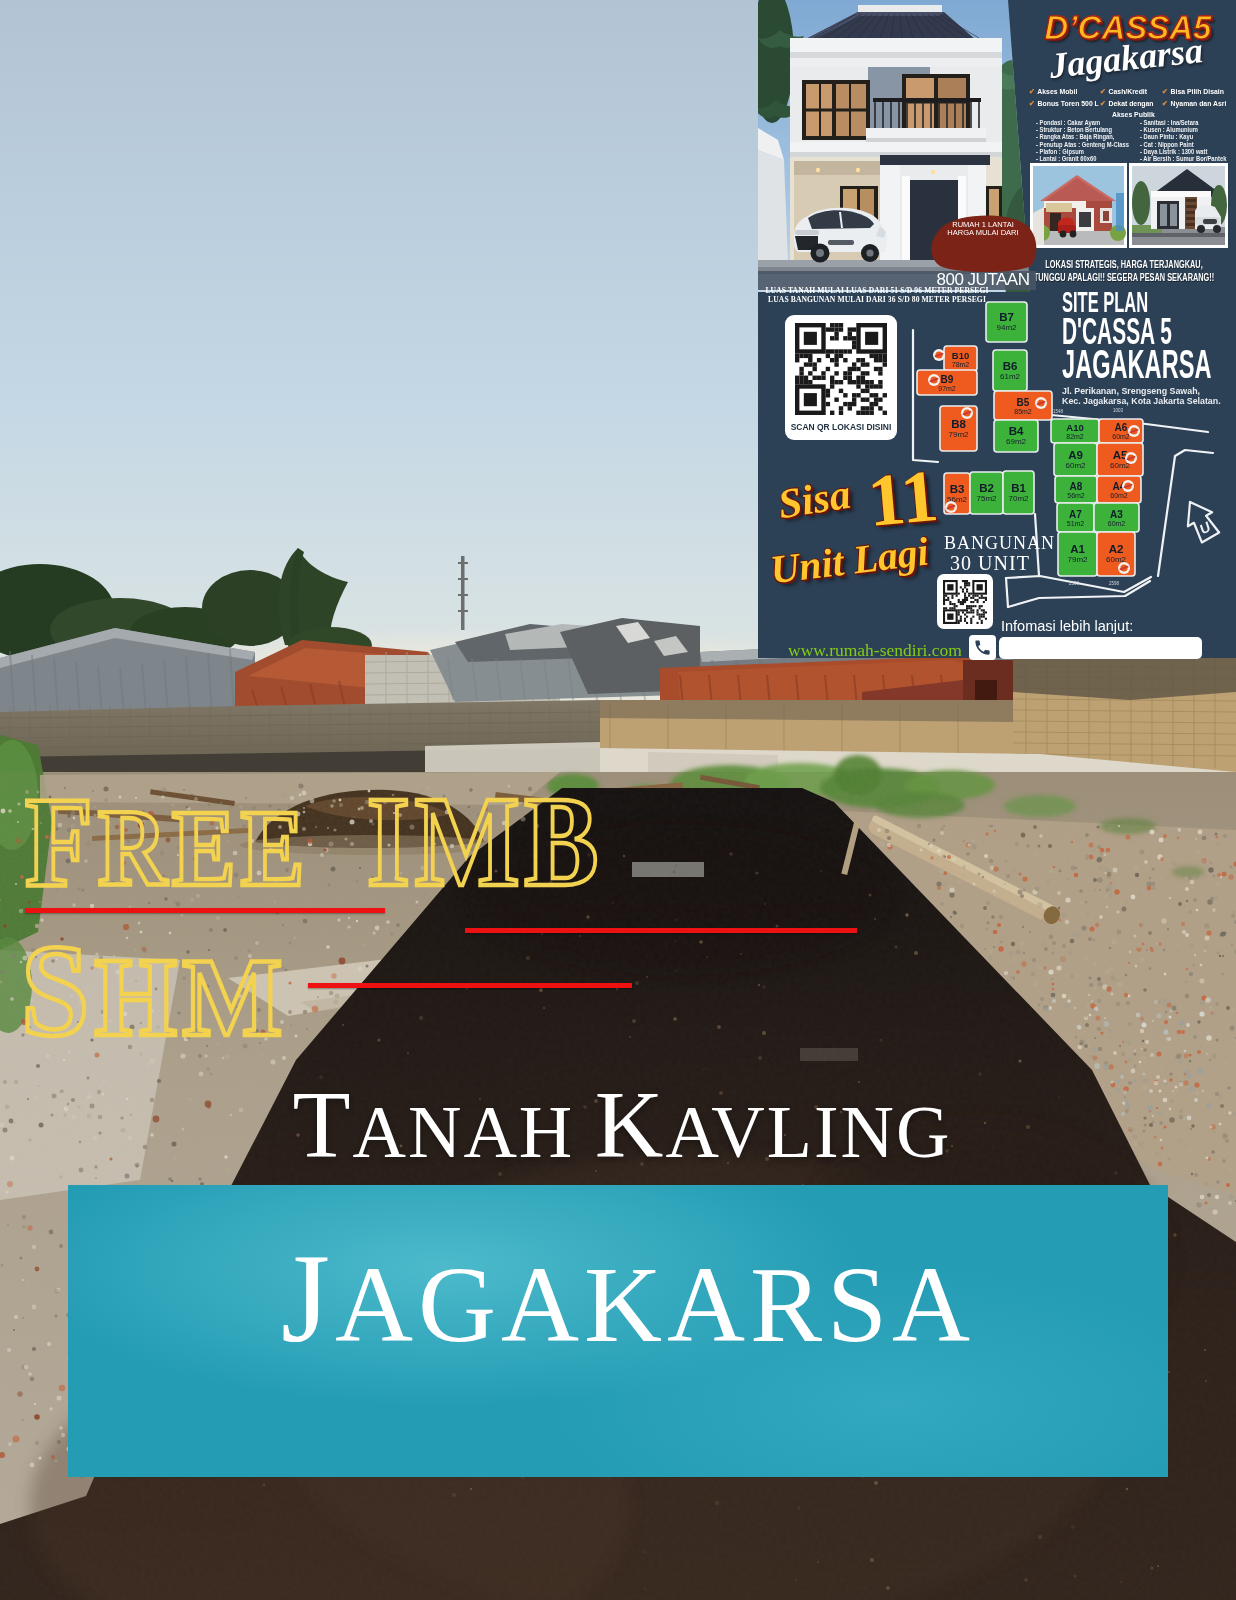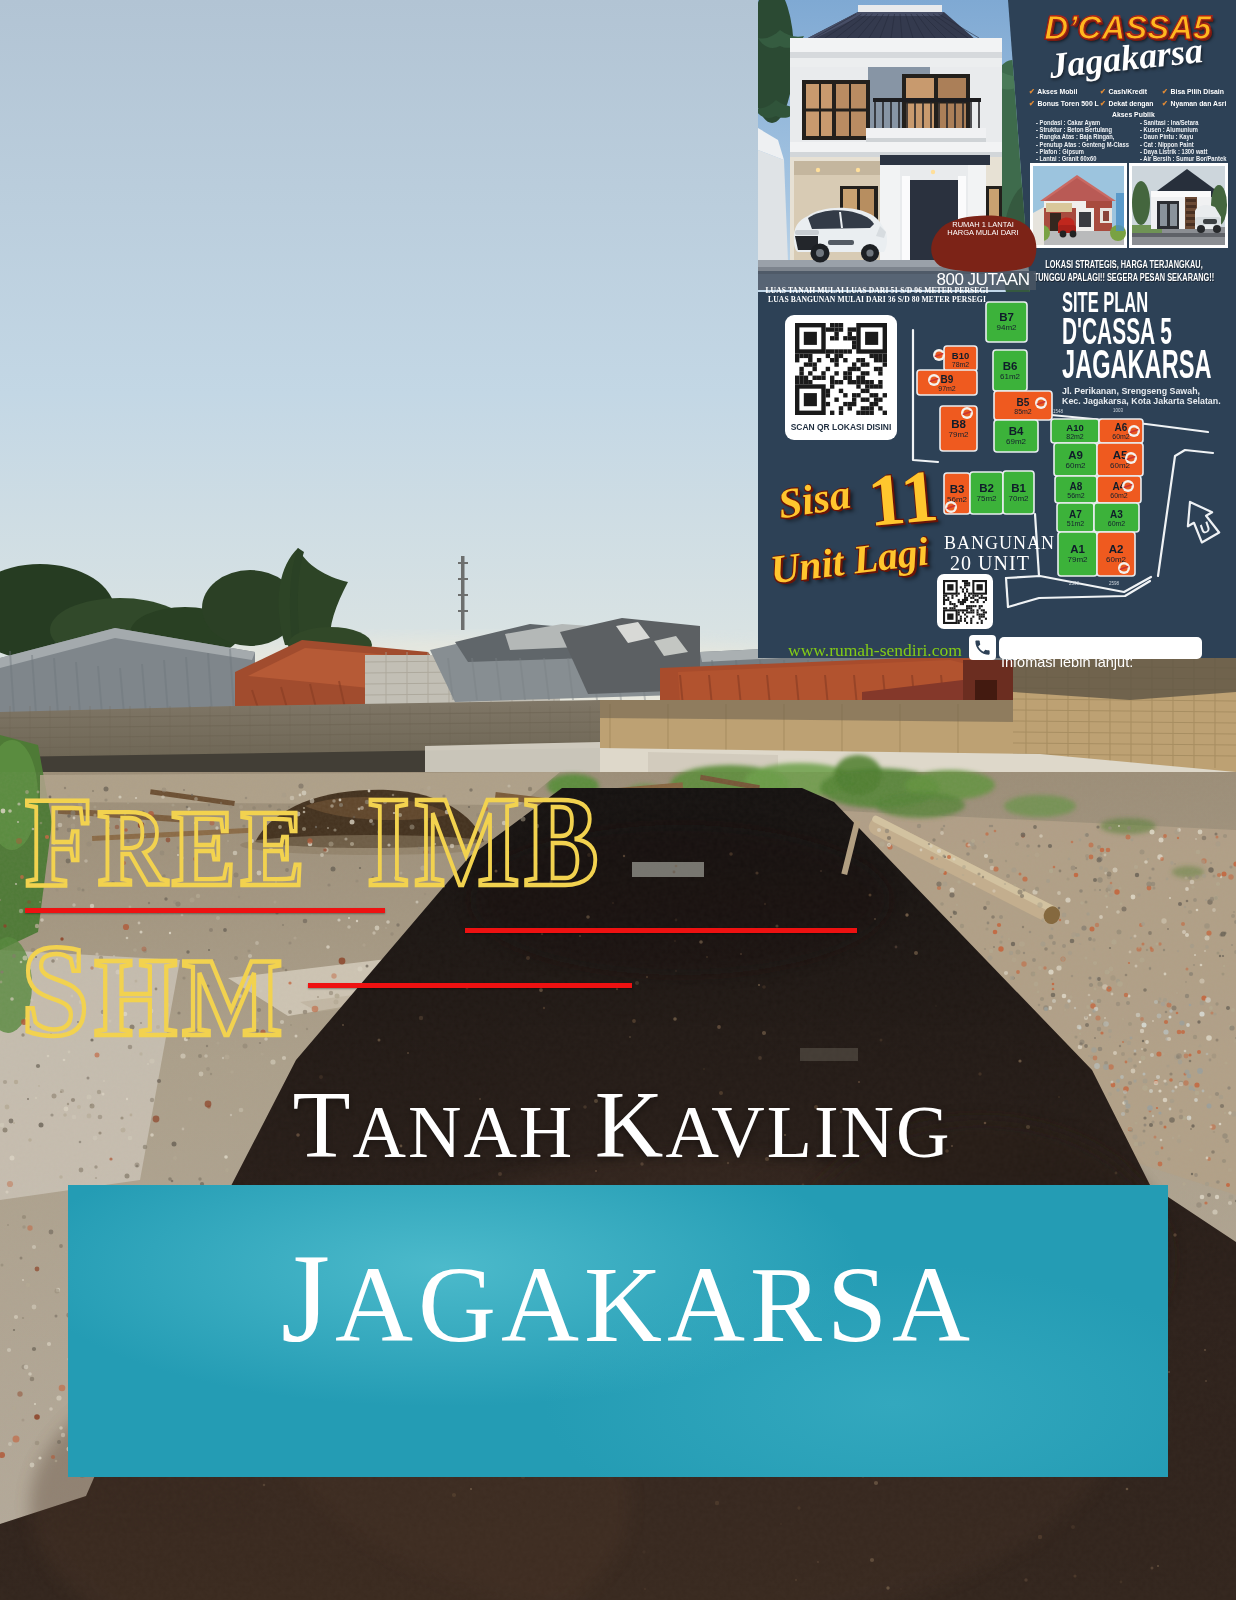--- a/index.html
+++ b/index.html
@@ -2102,21 +2102,21 @@
           <rect x="8.8" y="70.1" width="13.1" height="13.1" fill="#1a1a1a"></rect>
         </g>
       </svg>
 <div class="scanlabel">SCAN QR LOKASI DISINI</div>
 
 <div class="sisa" style="left:20px;top:478px;font-size:42px;transform:rotate(-9deg);">Sisa</div>
 <div class="sisa" style="left:110px;top:461px;font-size:74px;transform:rotate(-5deg);font-style:normal;">11</div>
 <div class="sisa" style="left:12px;top:541px;font-size:40px;transform:rotate(-7deg);">Unit Lagi</div>
 
 <div class="tersedia" style="left:186px;top:534px;width:92px;font-size:18px;letter-spacing:1px;">BANGUNAN</div>
-<div class="tersedia" style="left:186px;top:553px;width:92px;font-size:20px;letter-spacing:1px;">20 UNIT</div>
+<div class="tersedia" style="left:186px;top:553px;width:92px;font-size:20px;letter-spacing:1px;">30 UNIT</div>
 
 <div class="qrbox" style="left:179px;top:574px;width:56px;height:55px;border-radius:7px;"></div>
 <svg width="44" height="44" viewBox="0 0 44 44" xmlns="http://www.w3.org/2000/svg" style="position:absolute;left:185px;top:580px">
         <g fill="#1a1a1a">
           <rect x="18.9" y="0.0" width="2.10" height="2.10"></rect>
           <rect x="21.0" y="0.0" width="2.10" height="2.10"></rect>
           <rect x="23.0" y="0.0" width="2.10" height="2.10"></rect>
           <rect x="21.0" y="2.1" width="2.10" height="2.10"></rect>
           <rect x="23.0" y="2.1" width="2.10" height="2.10"></rect>
           <rect x="25.1" y="2.1" width="2.10" height="2.10"></rect>
@@ -2249,21 +2249,21 @@
           <rect x="4.2" y="4.2" width="6.3" height="6.3" fill="#1a1a1a"></rect>
           <rect x="29.3" y="0.0" width="14.7" height="14.7"></rect>
           <rect x="31.4" y="2.1" width="10.5" height="10.5" fill="#fff"></rect>
           <rect x="33.5" y="4.2" width="6.3" height="6.3" fill="#1a1a1a"></rect>
           <rect x="0.0" y="29.3" width="14.7" height="14.7"></rect>
           <rect x="2.1" y="31.4" width="10.5" height="10.5" fill="#fff"></rect>
           <rect x="4.2" y="33.5" width="6.3" height="6.3" fill="#1a1a1a"></rect>
         </g>
       </svg>
 
-<div class="abs" style="left:243px;top:654px;font-size:14.5px;color:#fff;">Infomasi lebih lanjut:</div>
+<div class="abs" style="left:243px;top:618px;font-size:14.5px;color:#fff;">Infomasi lebih lanjut:</div>
 <div class="whitebox" style="left:241px;top:637px;width:203px;height:22px;"></div>
 <div class="whitebox" style="left:211px;top:635px;width:27px;height:25px;border-radius:4px;"></div>
 <svg class="abs" style="left:215px;top:638px;" width="19" height="19" viewBox="0 0 24 24">
         <path fill="#2d4156" d="M6.6 10.8c1.4 2.8 3.8 5.1 6.6 6.6l2.2-2.2c.3-.3.7-.4 1-.2 1.1.4 2.3.6 3.6.6.6 0 1 .4 1 1V20c0 .6-.4 1-1 1C10.6 21 3 13.4 3 4c0-.6.4-1 1-1h3.5c.6 0 1 .4 1 1 0 1.2.2 2.4.6 3.6.1.3 0 .7-.2 1l-2.3 2.2z"></path>
       </svg>
 <div class="abs" style="left:30px;top:640px;font-size:17.5px;color:#84cc16;font-family:Liberation Serif, serif;">www.rumah-sendiri.com</div>
 
 <div class="luasband">
         <div style="width:238px">LUAS TANAH MULAI LUAS DARI 51 S/D 96 METER PERSEGI<br>LUAS BANGUNAN MULAI DARI 36 S/D 80 METER PERSEGI</div>
       </div>

